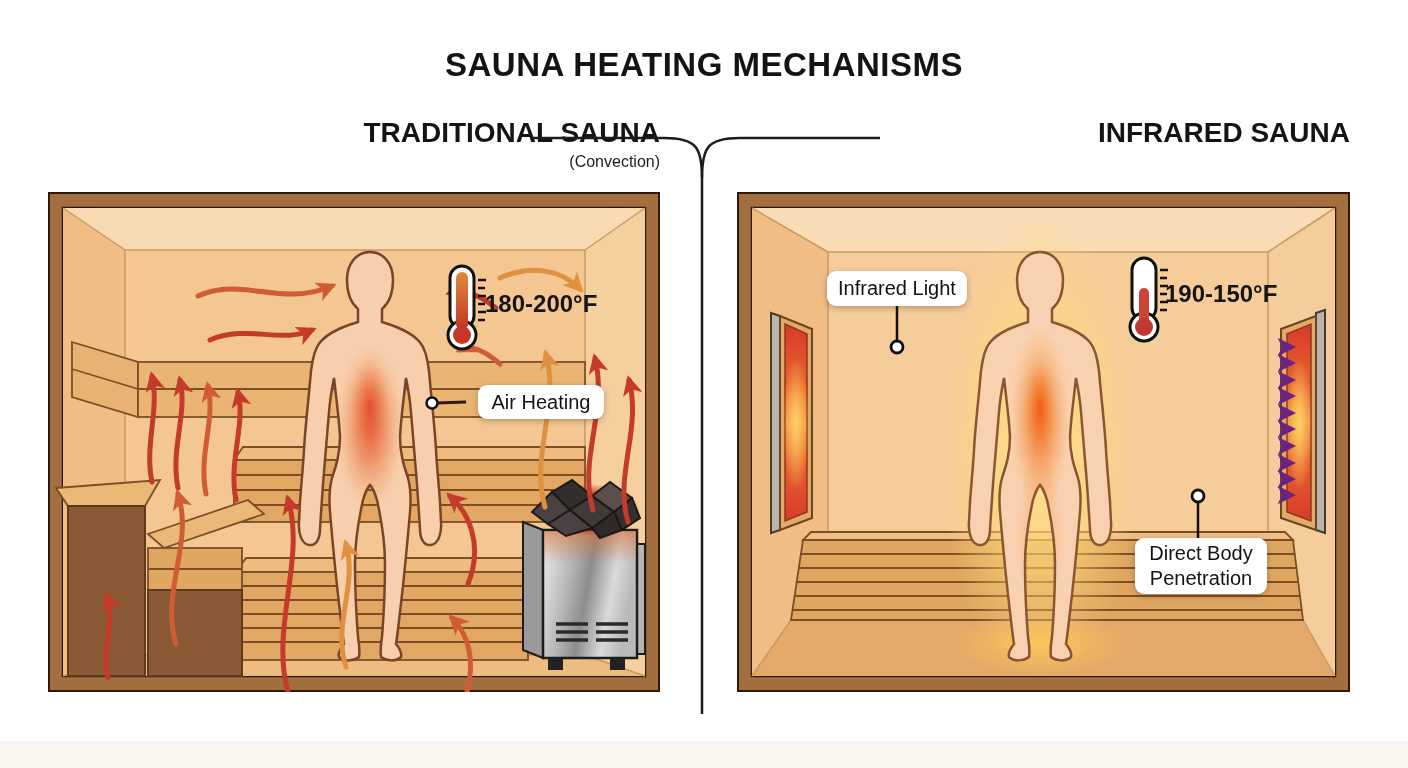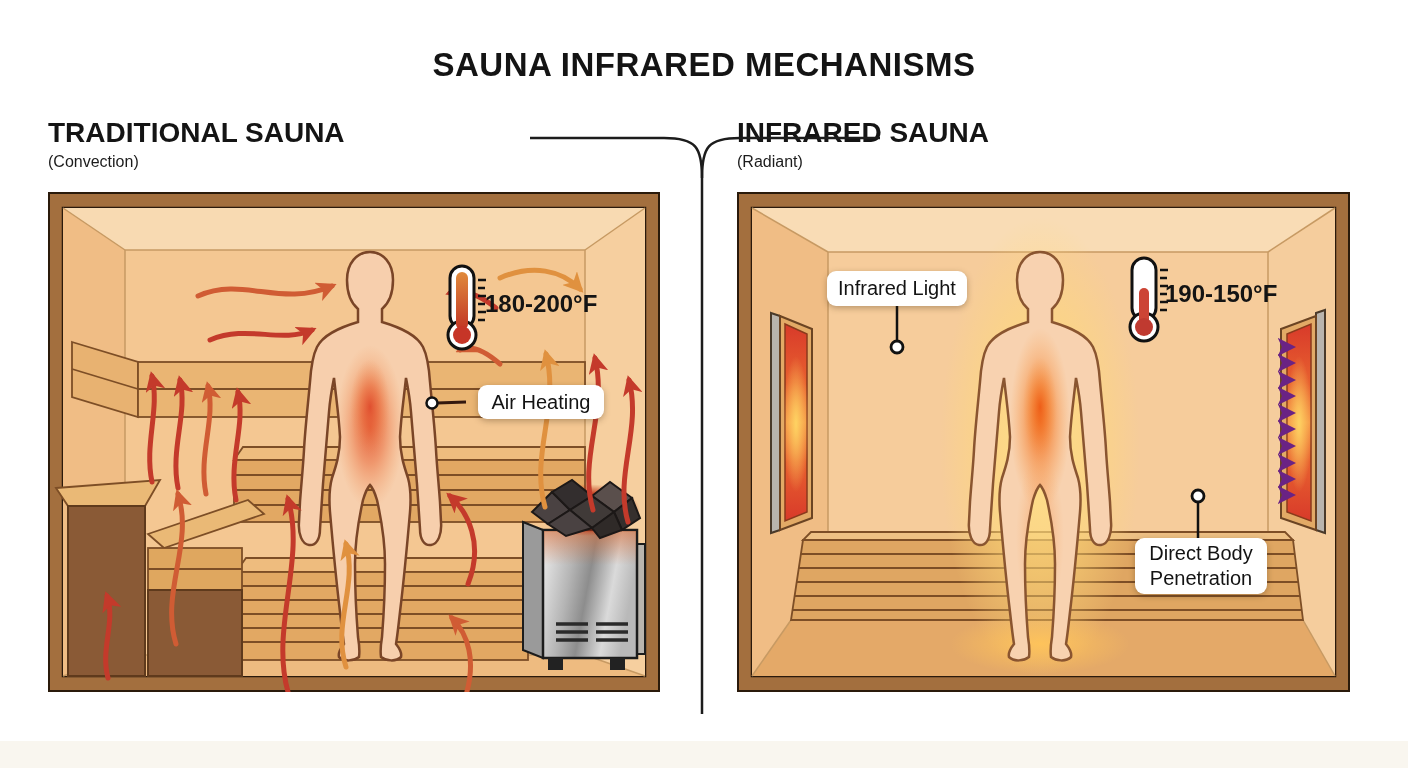--- a/index.html
+++ b/index.html
@@ -1,20 +1,20 @@
 <!DOCTYPE html>
 <html><head>
 <meta charset="utf-8">
 <style>
   html,body{margin:0;padding:0;background:#ffffff;}
   .stage{position:relative;width:1408px;height:768px;background:#ffffff;overflow:hidden;
          font-family:"Liberation Sans",sans-serif;color:#161616;}
   .page-title{position:absolute;left:0;top:46px;width:1408px;text-align:center;
               font-size:33px;font-weight:700;letter-spacing:.5px;color:#141414;}
-  .panel-head{position:absolute;text-align:left;}
+  .panel-head{position:absolute;text-align:right;}
   .panel-head .h{font-size:28px;font-weight:700;color:#141414;line-height:30px;}
   .panel-head .s{font-size:16px;font-weight:400;color:#1c1c1c;line-height:28px;}
   .head-left{left:48px;top:118px;width:612px;}
   .head-right{left:737px;top:118px;width:613px;}
   .panel{position:absolute;width:568px;height:500px;top:192px;}
   .panel.right{width:613px;}
   .panel svg.scene{position:absolute;left:0;top:0;}
   .callout{position:absolute;background:#ffffff;border-radius:9px;
            box-shadow:0 2px 6px rgba(70,45,20,.35);display:flex;align-items:center;justify-content:center;
            text-align:center;font-size:20px;font-weight:500;color:#131313;line-height:25px;z-index:4;}
@@ -102,29 +102,28 @@
         <use href="#personPath" transform="translate(303,0)"></use>
       </clipPath>
     <clipPath id="benchClipR">
         <path d="M66,348 L556,348 L566,428 L54,428 Z"></path>
       </clipPath>
   </defs>
 </svg>
 
 <div class="stage">
 
-  <div class="page-title">SAUNA INFRARED MECHANISMS</div>
+  <div class="page-title">SAUNA HEATING MECHANISMS</div>
 
   <div class="panel-head head-left">
     <div class="h">TRADITIONAL SAUNA</div>
     <div class="s">(Convection)</div>
   </div>
   <div class="panel-head head-right">
     <div class="h">INFRARED SAUNA</div>
-    <div class="s">(Radiant)</div>
   </div>
 
   <svg class="divider-svg" width="1408" height="768">
     <path d="M530,138 H664 C696,138 702,147 702,178 V714" fill="none" stroke="#1c1c1c" stroke-width="2.5"></path>
     <path d="M880,138 H740 C708,138 702,147 702,178" fill="none" stroke="#1c1c1c" stroke-width="2.5"></path>
   </svg>
 
   <div class="panel" style="left:48px">
     <svg class="scene" width="612" height="500" viewBox="0 0 612 500">
 

